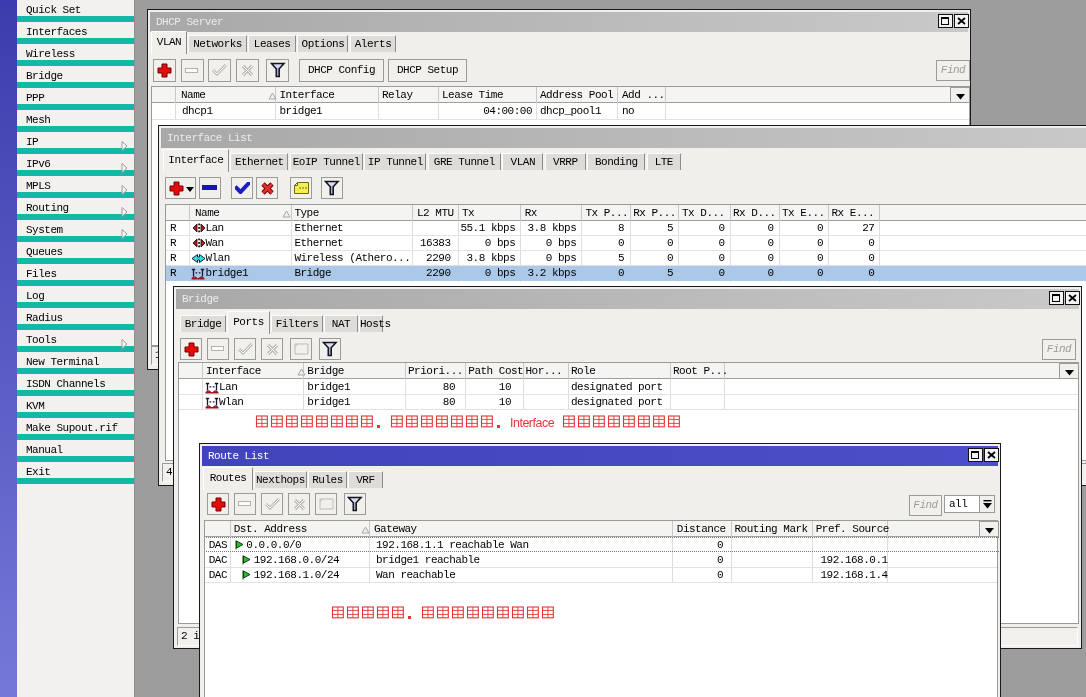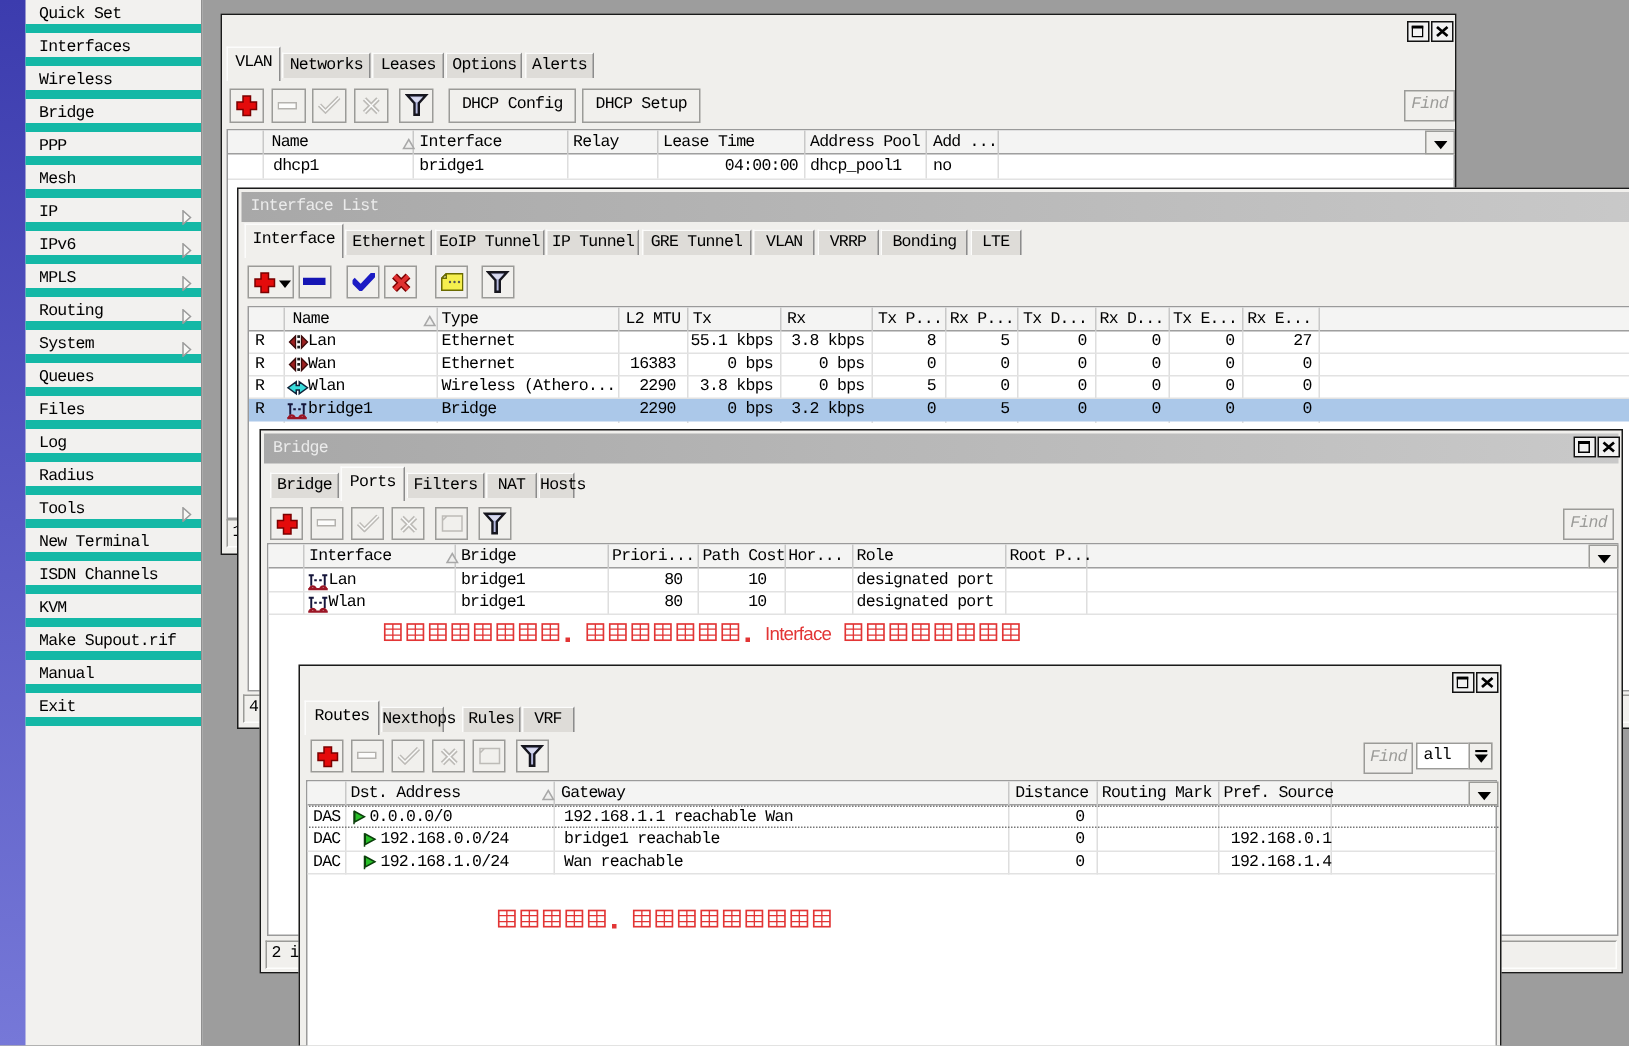--- a/index.html
+++ b/index.html
@@ -57,20 +57,21 @@
           </svg></span></div>
       <div class="menuitem">New Terminal</div>
       <div class="menuitem">ISDN Channels</div>
       <div class="menuitem">KVM</div>
       <div class="menuitem">Make Supout.rif</div>
       <div class="menuitem">Manual</div>
       <div class="menuitem">Exit</div>
     </div>
   </div>
 <div id="dhcp" class="win" style="left:147px;top:9px;width:824px;height:361px;z-index:1">
+    <div class="tbar" style="background:linear-gradient(90deg,#a8a8a8,#c9c9c9);color:#ebebeb">DHCP Server</div>
     <div class="tbtn" style="left:790px;top:4px">
       <svg width="8" height="8" style="position:absolute;left:2px;top:2px">
         <rect x="0.5" y="0.5" width="7" height="7" fill="none" stroke="#000"></rect>
         <rect x="0" y="0" width="8" height="2" fill="#000"></rect>
       </svg>
     </div>
     <div class="tbtn" style="left:806px;top:4px">
       <svg width="9" height="8" style="position:absolute;left:2px;top:2px">
         <path d="M1 1 L8 7 M8 1 L1 7" stroke="#000" stroke-width="1.8"></path>
       </svg>
@@ -541,33 +542,34 @@
           <rect x="0.5" y="0.5" width="10.8" height="10.8" fill="none" stroke="#e23535" stroke-width="1.1"></rect>
           <line x1="0.5" y1="3.9" x2="11.3" y2="3.9" stroke="#e23535" stroke-width="0.9"></line>
           <line x1="0.5" y1="7.9" x2="11.3" y2="7.9" stroke="#e23535" stroke-width="0.9"></line>
           <line x1="5.9" y1="0.5" x2="5.9" y2="11.3" stroke="#e23535" stroke-width="0.9"></line>
         </g>
       </svg>
     </div>
     <div class="statbar" style="left:3px;top:340px;width:901px;height:19px">2 items</div>
   </div>
 <div id="rl" class="win" style="left:199px;top:443px;width:802px;height:262px;z-index:4">
+    <div class="tbar" style="background:linear-gradient(90deg,#4144bb,#4b4ec8);color:#ffffff">Route List</div>
     <div class="tbtn" style="left:768px;top:4px">
       <svg width="8" height="8" style="position:absolute;left:2px;top:2px">
         <rect x="0.5" y="0.5" width="7" height="7" fill="none" stroke="#000"></rect>
         <rect x="0" y="0" width="8" height="2" fill="#000"></rect>
       </svg>
     </div>
     <div class="tbtn" style="left:784px;top:4px">
       <svg width="9" height="8" style="position:absolute;left:2px;top:2px">
         <path d="M1 1 L8 7 M8 1 L1 7" stroke="#000" stroke-width="1.8"></path>
       </svg>
     </div>
     <div class="tab on" style="left:3.3px;top:23px;width:49.5px">Routes</div>
-    <div class="tab" style="left:53.9px;top:27px;width:42px">Nexthops</div>
+    <div class="tab" style="left:53.9px;top:27px;width:53px">Nexthops</div>
     <div class="tab" style="left:108.0px;top:27px;width:39px">Rules</div>
     <div class="tab" style="left:148.1px;top:27px;width:34.5px">VRF</div>
     <div class="btn" style="left:7px;top:49px;width:22px;height:22px"></div>
     <div class="btn" style="left:34px;top:49px;width:22px;height:22px"></div>
     <div class="btn" style="left:61px;top:49px;width:22px;height:22px"></div>
     <div class="btn" style="left:88px;top:49px;width:22px;height:22px"></div>
     <div class="btn" style="left:115px;top:49px;width:22px;height:22px"></div>
     <div class="btn" style="left:144px;top:49px;width:22px;height:22px"></div>
     <svg width="15" height="15" style="position:absolute;left:10.5px;top:52.5px">
       <path d="M5 1h5v4h4v5h-4v4H5v-4H1V5h4z" fill="#e40b0b" stroke="#7a0000" stroke-width="1"></path>

